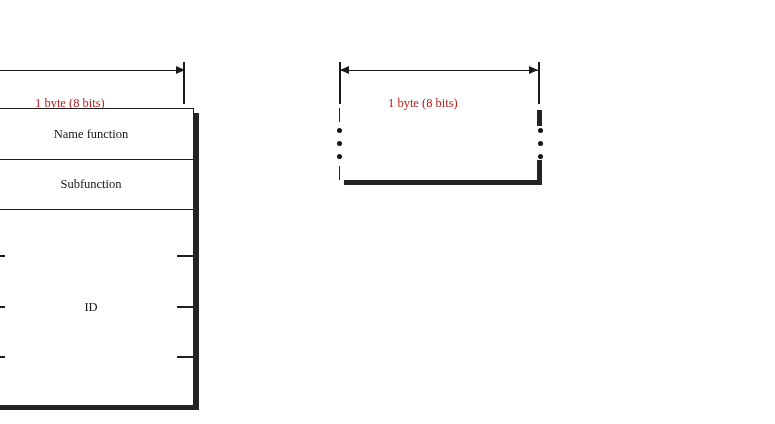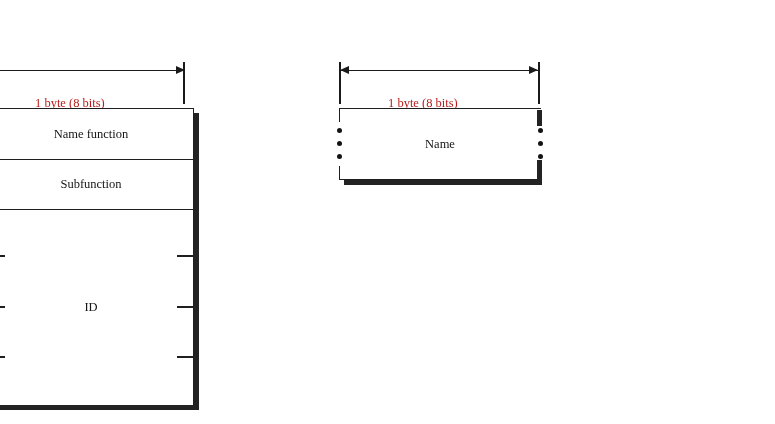--- a/index.html
+++ b/index.html
@@ -183,26 +183,20 @@
 
   <div class="dim" style="left:338px; top:58px; width:210px;">
     <div class="dim-line" style="left:2px; width:200px;"></div>
     <div class="arrowhead left" style="left:2px;"></div>
     <div class="arrowhead right" style="left:191px;"></div>
     <div class="dim-label" style="left:47px;">1 byte (8 bits)</div>
     <div class="dim-tick" style="left:1px;   top:4px; height:42px;"></div>
     <div class="dim-tick" style="left:200px; top:4px; height:42px;"></div>
   </div>
 
-  <div class="pkt-box" style="left:339px; top:108px; width:202px; height:72px;
-              border-left:none; border-right:none;">
-    <div class="pkt-row" style="top:0px; height:70px;">
-      <span class="row-label">Name</span>
-    </div>
-  </div>
 
   <div class="openbox-edge" style="left:339px; top:108px; width:1px; height:14px;"></div>
   <div class="openbox-edge" style="left:339px; top:166px; width:1px; height:14px;"></div>
 
   <div class="openbox-edge thick" style="left:537px; top:110px; width:5px; height:16px;"></div>
   <div class="openbox-edge thick" style="left:537px; top:160px; width:5px; height:21px;"></div>
 
   <div class="ellipsis-dot" style="left:337px; top:128px;"></div>
   <div class="ellipsis-dot" style="left:337px; top:141px;"></div>
   <div class="ellipsis-dot" style="left:337px; top:154px;"></div>

